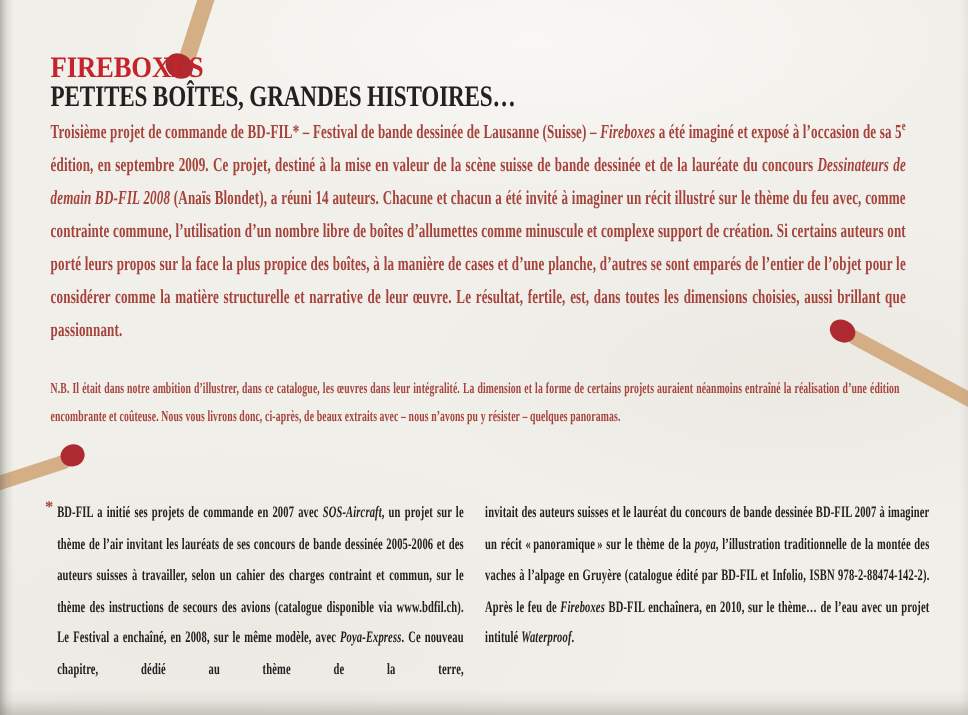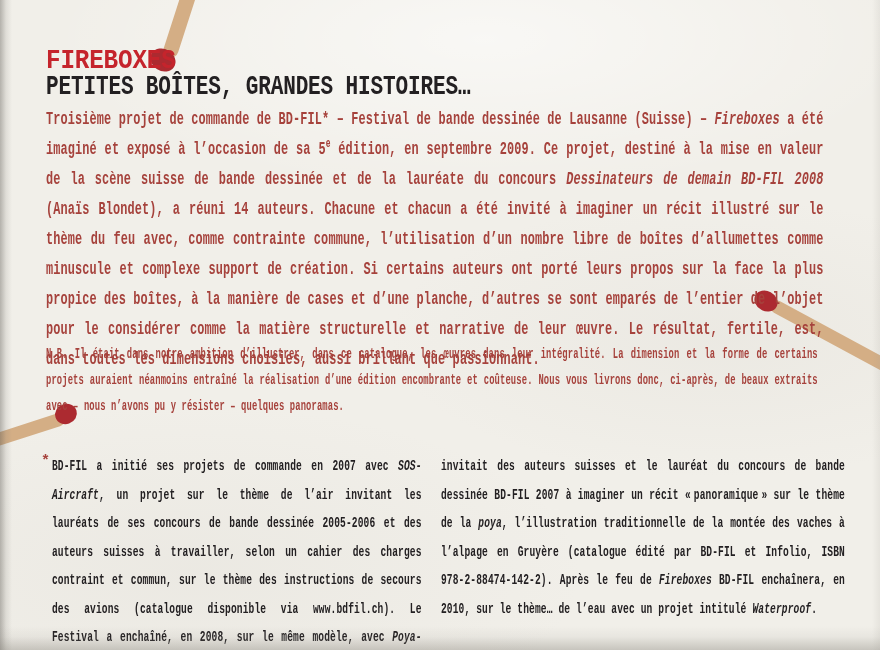--- a/index.html
+++ b/index.html
@@ -17,21 +17,21 @@
   .scan {
     position: relative;
     width: 880px;
     height: 650px;
     overflow: hidden;
     background-color: var(--paper);
     background-image:
       radial-gradient(620px 220px at 55% 6%, rgba(255,255,255,0.55), rgba(255,255,255,0) 70%),
       radial-gradient(480px 200px at 82% 52%, rgba(185,180,170,0.10), rgba(185,180,170,0) 70%),
       radial-gradient(560px 240px at 22% 88%, rgba(185,180,170,0.10), rgba(185,180,170,0) 70%);
-    font-family: Liberation Mono, monospace;
+    font-family: Liberation Serif, serif;
     font-weight: bold;
   }
 
   .matches-overlay {
     position: absolute;
     left: 0; top: 0;
     width: 880px; height: 650px;
     pointer-events: none;
   }
   .stick { stroke: var(--match-stick-tan); }

